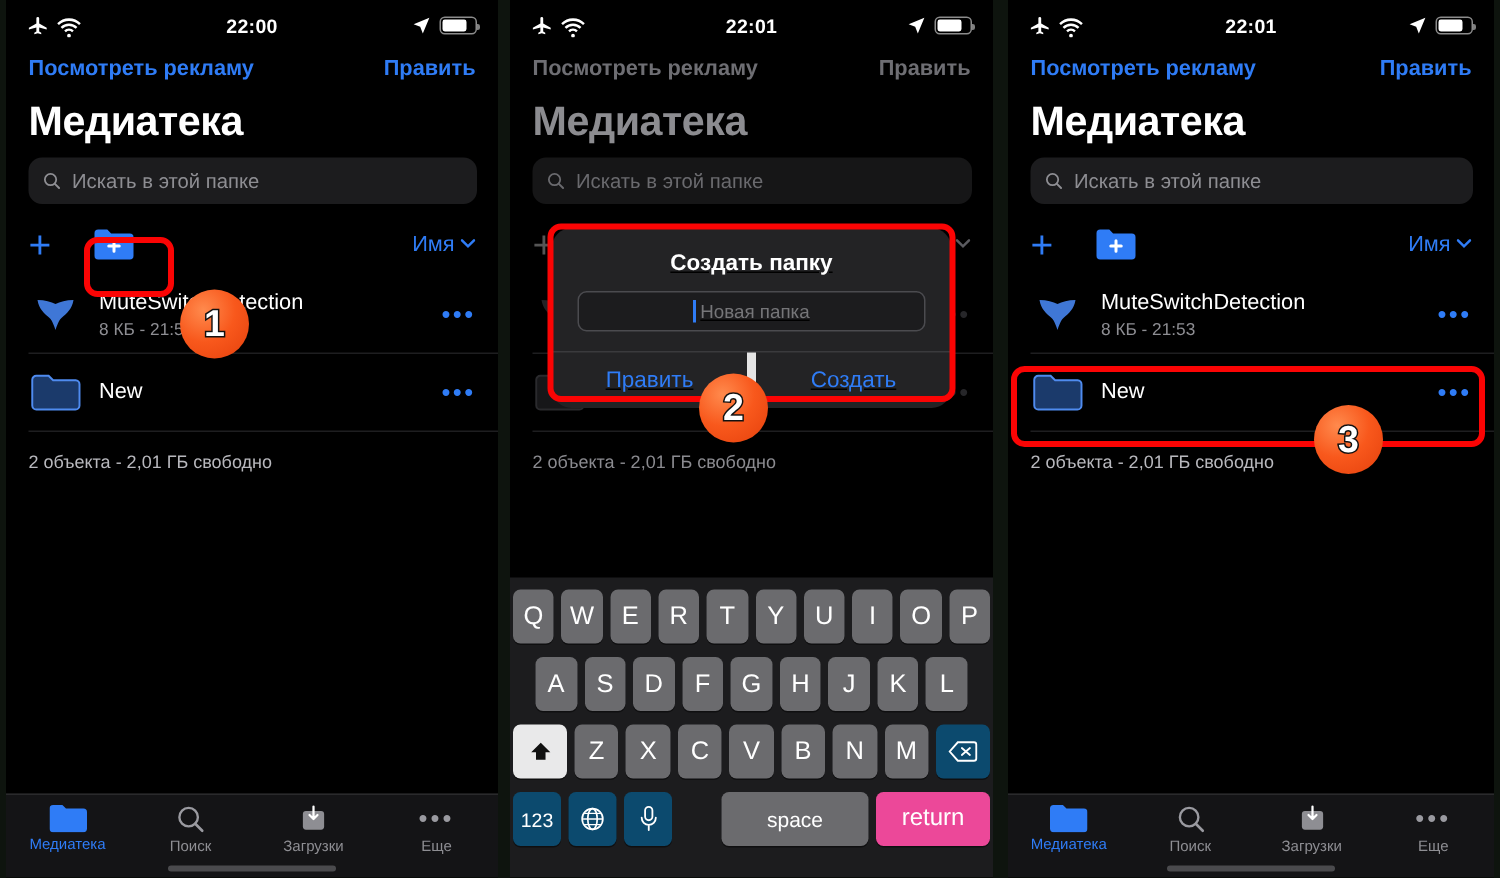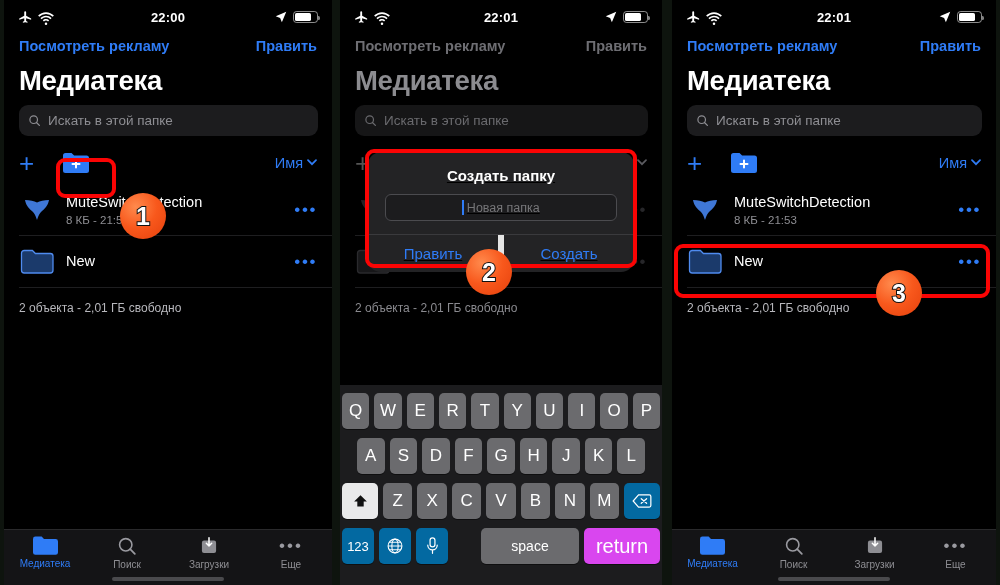--- a/index.html
+++ b/index.html
@@ -142,24 +142,24 @@
     background: #1c1c1e; padding: 8px 2px 0;
   }
   .krow { display: flex; justify-content: center; gap: 5px; margin-bottom: 9px; }
   .krow.r2 { padding: 0 15px; }
   .key {
     background: #6b6b6e; border-radius: 5px; color: #fff;
     font-size: 17px; height: 36px; min-width: 26px; flex: 1;
     display: flex; align-items: center; justify-content: center;
     box-shadow: 0 1px 0 rgba(0,0,0,.45);
   }
-  .key.dark { background: #0369a1; flex: 0 0 36px; }
+  .key.dark { background: #0c4a6e; flex: 0 0 36px; }
   .key.shift { background: #e9e9ea; color: #111; flex: 0 0 36px; }
   .key.space { flex: 1 1 auto; font-size: 14px; background: #6b6b6e; margin-left: 28px; }
-  .key.ret { flex: 0 0 76px; font-size: 20px; background: #d946ef; }
+  .key.ret { flex: 0 0 76px; font-size: 16px; background: #ec4899; }
   .key.w30 { flex: 0 0 32px; }
 
   
   .hl {
     position: absolute; border: 4px solid #fb0404; border-radius: 9px;
     pointer-events: none;
   }
   .badge {
     position: absolute; width: 46px; height: 46px; border-radius: 50%;
     background: radial-gradient(circle at 34% 30%, #ff8a4d 0%, #f8581c 48%, #e5400c 100%);

